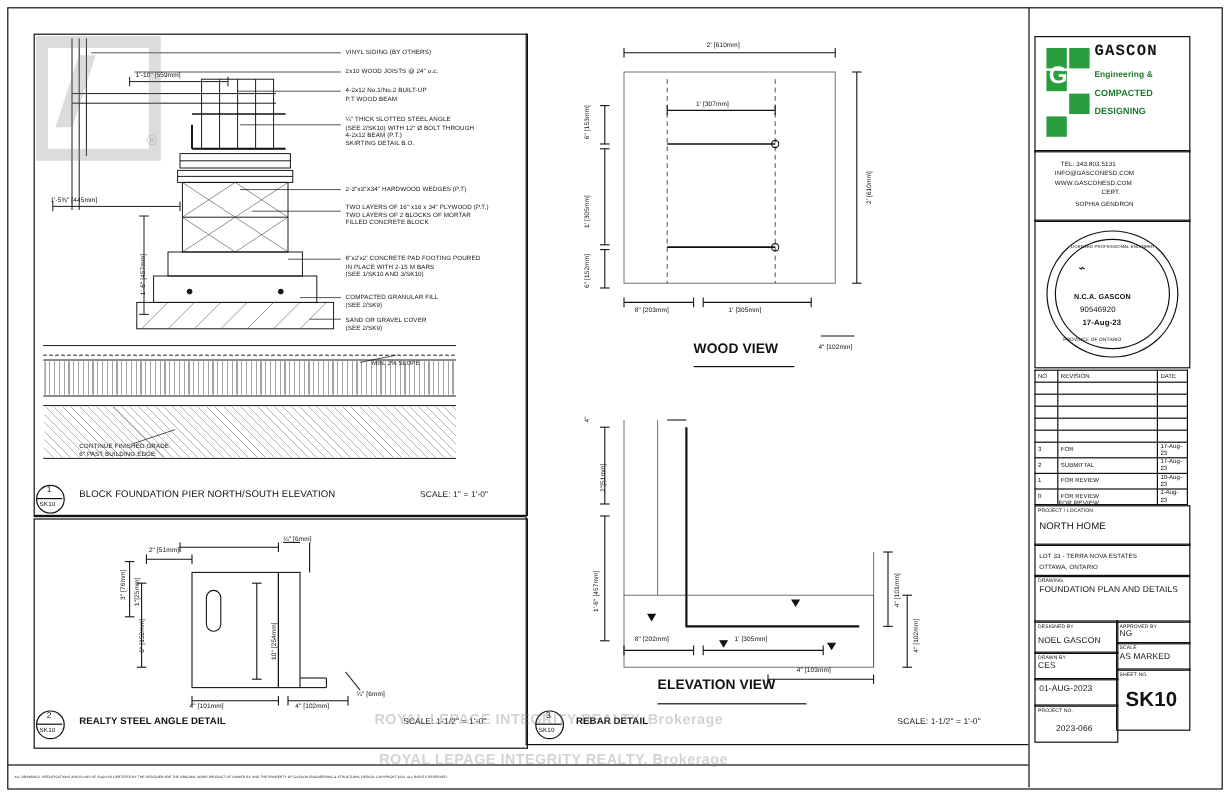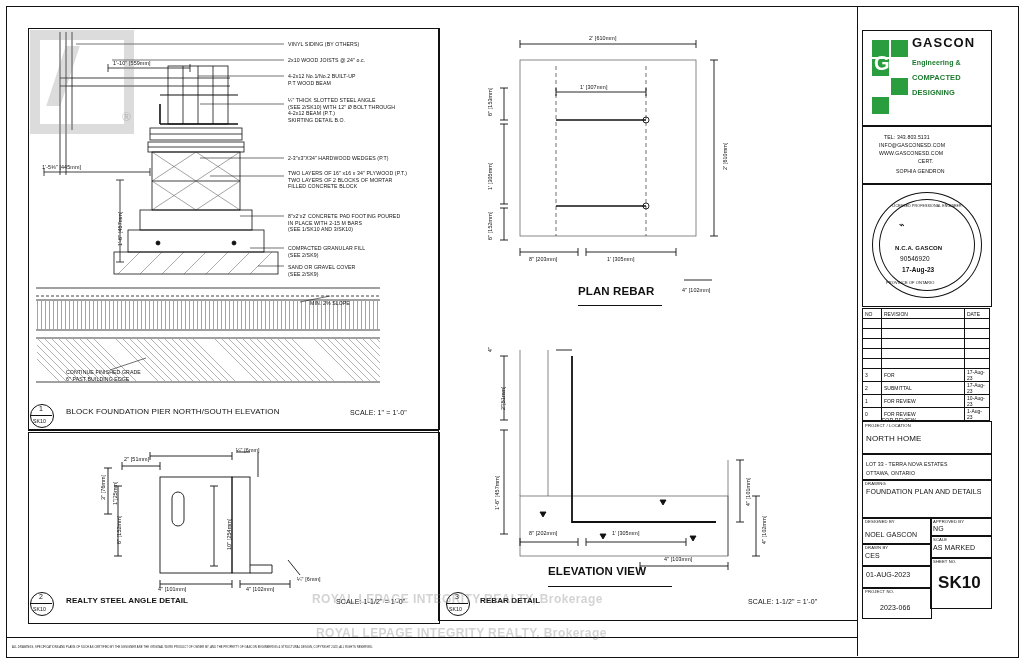--- a/index.html
+++ b/index.html
@@ -258,21 +258,21 @@
   </svg>
   <div class="txt dim" style="left:589px;top:35px;">2' [610mm]</div>
   <div class="txt dim" style="left:580px;top:84px;">1' [307mm]</div>
   <div class="txt dim rot90" style="left:487px;top:116px;">6" [153mm]</div>
   <div class="txt dim rot90" style="left:487px;top:190px;">1' [305mm]</div>
   <div class="txt dim rot90" style="left:487px;top:240px;">6" [152mm]</div>
   <div class="txt dim rot90" style="left:722px;top:170px;">2' [610mm]</div>
   <div class="txt dim" style="left:529px;top:256px;">8" [203mm]</div>
   <div class="txt dim" style="left:607px;top:256px;">1' [305mm]</div>
   <div class="txt dim" style="left:682px;top:287px;">4" [102mm]</div>
-  <div class="txt s11" style="left:578px;top:288px;font-weight:bold;">PLAN REBAR</div>
+  <div class="txt s11" style="left:578px;top:288px;font-weight:bold;">WOOD VIEW</div>
   <div class="ln hl" style="left:578px;top:305px;width:84px;"></div>
 
   <svg width="1024" height="662">
     <g stroke="#111" fill="none" stroke-width="0.9">
 
       <rect x="520" y="496" width="208" height="60" stroke="#555" stroke-width="0.7"></rect>
       <line x1="520" y1="350" x2="520" y2="496" stroke="#555" stroke-width="0.7"></line>
       <line x1="548" y1="350" x2="548" y2="496" stroke="#555" stroke-width="0.7"></line>
       <line x1="728" y1="460" x2="728" y2="556" stroke="#555" stroke-width="0.7"></line>
 
@@ -327,21 +327,21 @@
   <div class="ln hl" style="left:438px;top:620px;width:419px;"></div>
   <div class="ln vl" style="left:438px;top:28px;height:592px;"></div>
 
   <div class="box" style="left:862px;top:30px;width:128px;height:95px;"></div>
   <div class="logo-sq" style="left:872px;top:40px;width:17px;height:17px;"></div>
   <div class="logo-sq" style="left:891px;top:40px;width:17px;height:17px;"></div>
   <div class="logo-sq" style="left:872px;top:59px;width:17px;height:17px;"></div>
   <div class="logo-sq" style="left:891px;top:78px;width:17px;height:17px;"></div>
   <div class="logo-sq" style="left:872px;top:97px;width:17px;height:17px;"></div>
   <div class="txt" style="left:874px;top:60px;font-size:20px;font-weight:bold;color:#fff;">G</div>
-  <div class="txt" style="left:912px;top:40px;font-size:13px;font-weight:bold;letter-spacing:1px;">GASCON</div>
+  <div class="txt" style="left:912px;top:40px;font-size:13px;font-weight:bold;letter-spacing:1px;font-family:Liberation Mono, monospace;">GASCON</div>
   <div class="txt" style="left:912px;top:60px;font-size:7px;color:#1c7a2e;font-weight:bold;">Engineering &amp;</div>
   <div class="txt" style="left:912px;top:75px;font-size:7.5px;color:#1c7a2e;font-weight:bold;">COMPACTED</div>
   <div class="txt" style="left:912px;top:90px;font-size:7.5px;color:#1c7a2e;font-weight:bold;text-align:center;">DESIGNING</div>
 
   <div class="box" style="left:862px;top:125px;width:128px;height:58px;"></div>
   <div class="txt" style="left:884px;top:134px;">TEL: 343.803.5131</div>
   <div class="txt" style="left:879px;top:142px;">INFO@GASCONESD.COM</div>
   <div class="txt" style="left:879px;top:150px;">WWW.GASCONESD.COM</div>
   <div class="txt" style="left:918px;top:158px;">CERT.</div>
   <div class="txt" style="left:896px;top:168px;">SOPHIA GENDRON</div>

